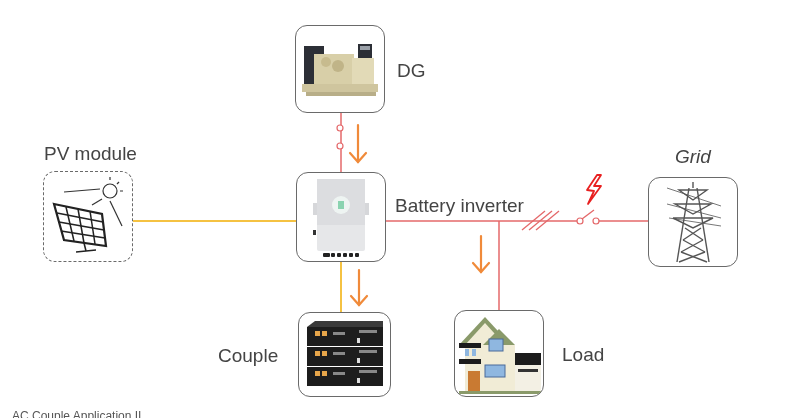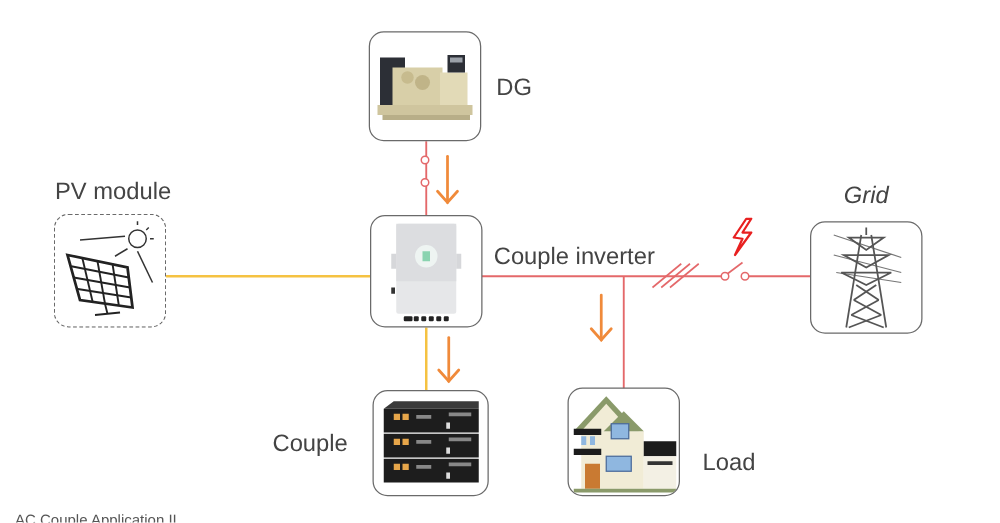--- a/index.html
+++ b/index.html
@@ -109,21 +109,21 @@
     <g fill="#222">
         <rect x="26" y="80" width="7" height="4" rx="1"></rect>
         <rect x="34" y="80" width="4" height="4" rx="1"></rect>
         <rect x="40" y="80" width="4" height="4" rx="1"></rect>
         <rect x="46" y="80" width="4" height="4" rx="1"></rect>
         <rect x="52" y="80" width="4" height="4" rx="1"></rect>
         <rect x="58" y="80" width="4" height="4" rx="1"></rect>
       </g>
   </svg>
 </div>
-<div class="lbl" style="left:395px;top:195px;">Couple inverter</div>
+<div class="lbl" style="left:395px;top:195px;">Battery inverter</div>
 
 <div class="lbl" style="left:675px;top:146px;font-style:italic;">Grid</div>
 <div class="box" style="left:648px;top:177px;width:90px;height:90px;">
   <svg width="88" height="88" viewBox="0 0 88 88">
     <g stroke="#777" stroke-width="1" fill="none">
       <line x1="18" y1="10" x2="72" y2="28"></line>
         <line x1="18" y1="26" x2="72" y2="40"></line>
         <line x1="20" y1="40" x2="72" y2="48"></line>
     </g>
     <g stroke="#555" stroke-width="1.4" fill="none">
@@ -188,15 +188,15 @@
       <rect x="17" y="38" width="4" height="7" fill="#8fb7e0"></rect>
     <rect x="34" y="28" width="14" height="12" fill="#8fb7e0" stroke="#4a6a9a" stroke-width="1"></rect>
     <rect x="30" y="54" width="20" height="12" fill="#8fb7e0" stroke="#4a6a9a" stroke-width="1"></rect>
     <rect x="13" y="60" width="12" height="20" fill="#c97a32"></rect>
     <rect x="60" y="42" width="26" height="12" fill="#1c1c1c"></rect>
     <rect x="60" y="54" width="26" height="26" fill="#f3f0e4"></rect>
     <rect x="63" y="58" width="20" height="3" fill="#333"></rect>
     <rect x="4" y="80" width="82" height="3" fill="#8a9a6a"></rect>
   </svg>
 </div>
-<div class="lbl" style="left:562px;top:360px;">Load</div>
+<div class="lbl" style="left:562px;top:344px;">Load</div>
 
 <div class="caption">AC Couple Application II</div>
 
 </body></html>

